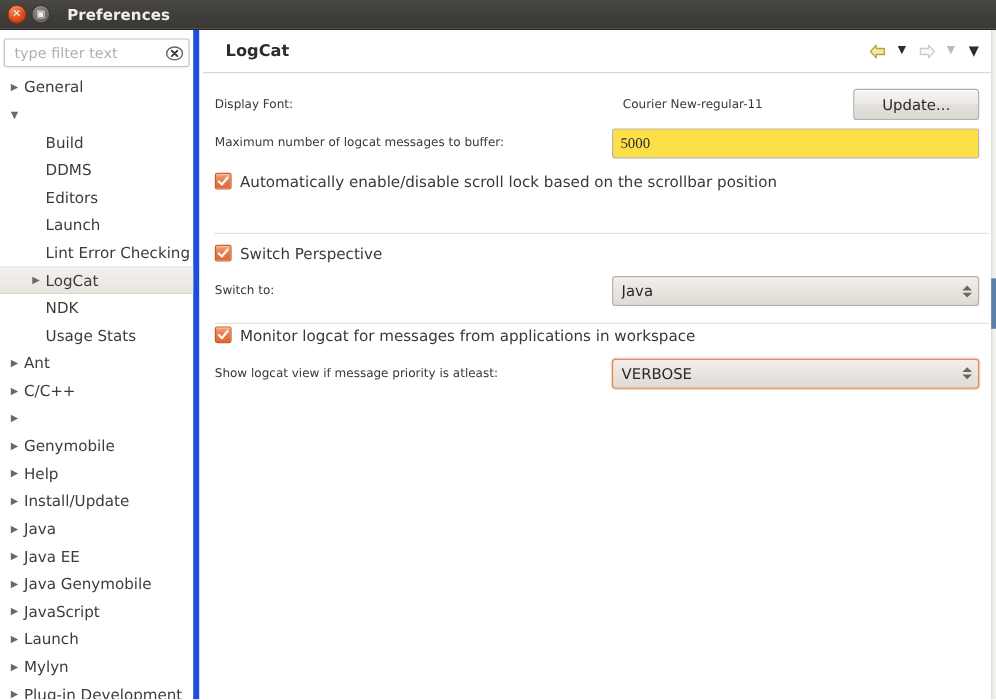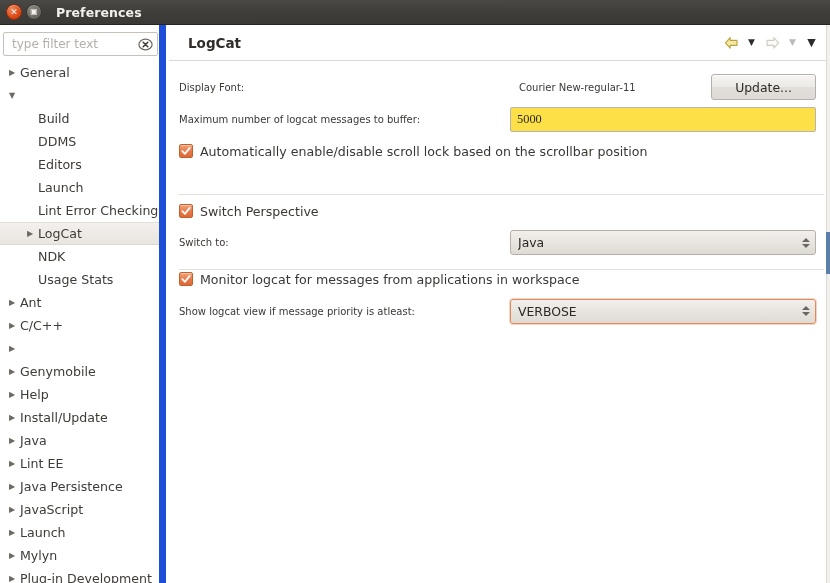--- a/index.html
+++ b/index.html
@@ -60,21 +60,21 @@
     font-size: 12.5px;
     font-weight: bold;
     letter-spacing: .1px;
   }
 
   
   .sidebar {
     position: absolute; left: 0; top: 25px;
     width: 166px; height: 558px;
     background: #ffffff;
-    border-right: 7px solid #1d4ed8;
+    border-right: 5px solid #1d4ed8;
     overflow: hidden;
   }
   .filter-wrap {
     position: absolute; left: 3px; top: 7px;
     width: 155px; height: 24px;
   }
   .filter-box {
     width: 155px; height: 24px;
     border: 1px solid #c6c1bb;
     background: #ffffff;
@@ -368,25 +368,25 @@
         <div class="tree-row indent-1">
           <span class="twisty">▶</span>
           <span class="tree-label">Install/Update</span>
         </div>
         <div class="tree-row indent-1">
           <span class="twisty">▶</span>
           <span class="tree-label">Java</span>
         </div>
         <div class="tree-row indent-1">
           <span class="twisty">▶</span>
-          <span class="tree-label">Lint EE</span>
-        </div>
-        <div class="tree-row indent-1">
-          <span class="twisty">▶</span>
-          <span class="tree-label">Java Persistence</span>
+          <span class="tree-label">Java EE</span>
+        </div>
+        <div class="tree-row indent-1">
+          <span class="twisty">▶</span>
+          <span class="tree-label">Java Genymobile</span>
         </div>
         <div class="tree-row indent-1">
           <span class="twisty">▶</span>
           <span class="tree-label">JavaScript</span>
         </div>
         <div class="tree-row indent-1">
           <span class="twisty">▶</span>
           <span class="tree-label">Launch</span>
         </div>
         <div class="tree-row indent-1">

